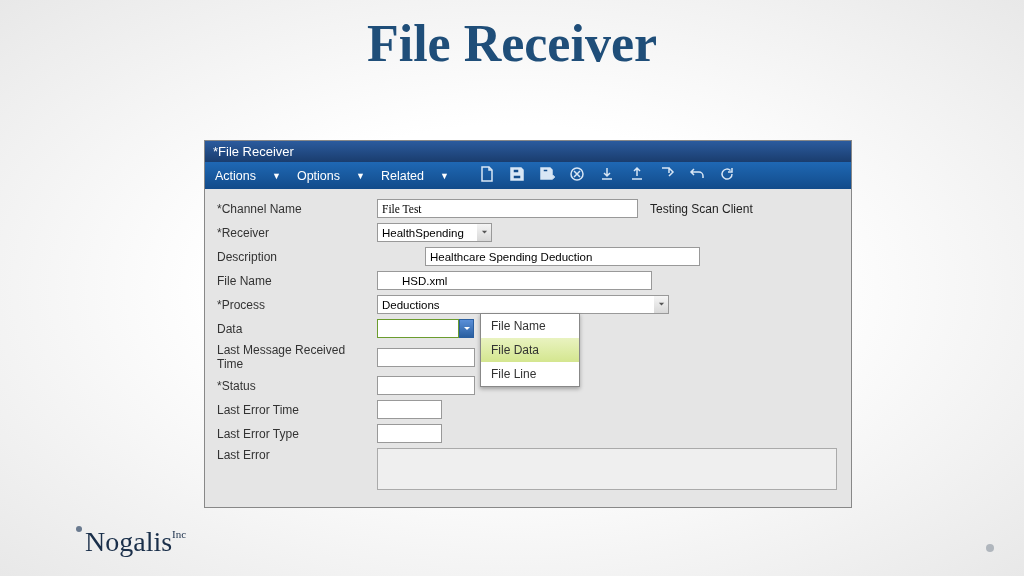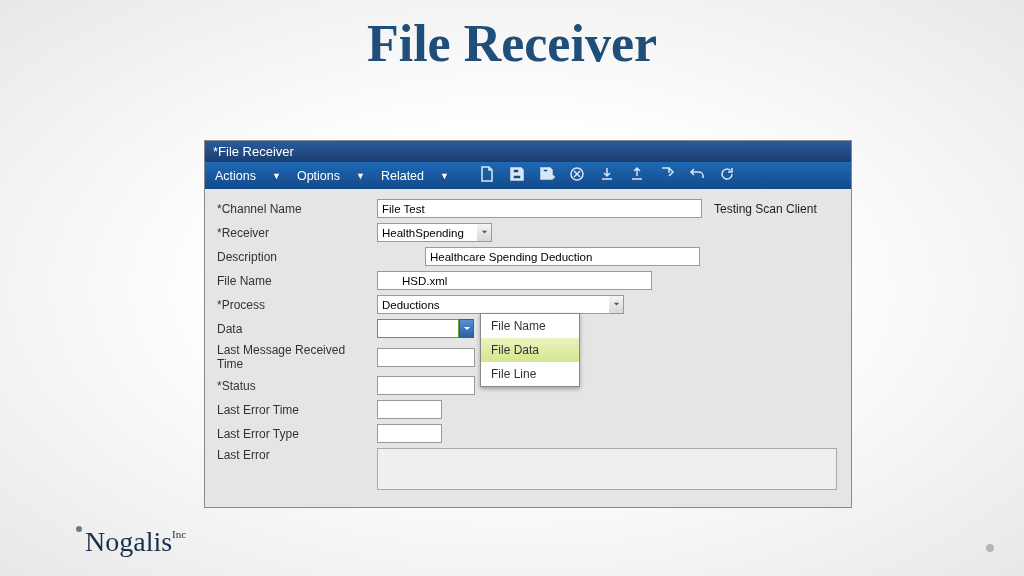--- a/index.html
+++ b/index.html
@@ -135,21 +135,21 @@
           </svg></span>
       <span><svg viewBox="0 0 16 16">
             <path d="M13 8a5 5 0 11-1.5-3.5M13 2v4h-4"></path>
           </svg></span>
     </div>
   </div>
 
   <div class="form-area">
     <div class="form-row">
       <div class="form-label">*Channel Name</div>
-      <input class="tin" style="width: 325px;" value="File Test">
+      <input class="tin" style="width: 261px; font-family: Liberation Serif, serif;" value="File Test">
       <div class="side-text">Testing Scan Client</div>
     </div>
     <div class="form-row">
       <div class="form-label">*Receiver</div>
       <div class="sel">
         <input class="tin" style="width: 100px; border-right: none;" value="HealthSpending">
         <div class="lookup-btn">
             <svg viewBox="0 0 8 8">
               <path d="M1 2l3 3 3-3z"></path>
             </svg>
@@ -160,21 +160,21 @@
       <div class="form-label">Description</div>
       <input class="tin" style="width: 275px; margin-left: 48px;" value="Healthcare Spending Deduction">
     </div>
     <div class="form-row">
       <div class="form-label">File Name</div>
       <input class="tin" style="width: 275px; padding-left: 24px;" value="HSD.xml">
     </div>
     <div class="form-row">
       <div class="form-label">*Process</div>
       <div class="sel">
-        <input class="tin" style="width: 232px; border-right: none;" value="Deductions">
+        <input class="tin" style="width: 277px; border-right: none;" value="Deductions">
         <div class="lookup-btn">
             <svg viewBox="0 0 8 8">
               <path d="M1 2l3 3 3-3z"></path>
             </svg>
           </div>
       </div>
     </div>
     <div class="form-row">
       <div class="form-label">Data</div>
       <div class="sel">

